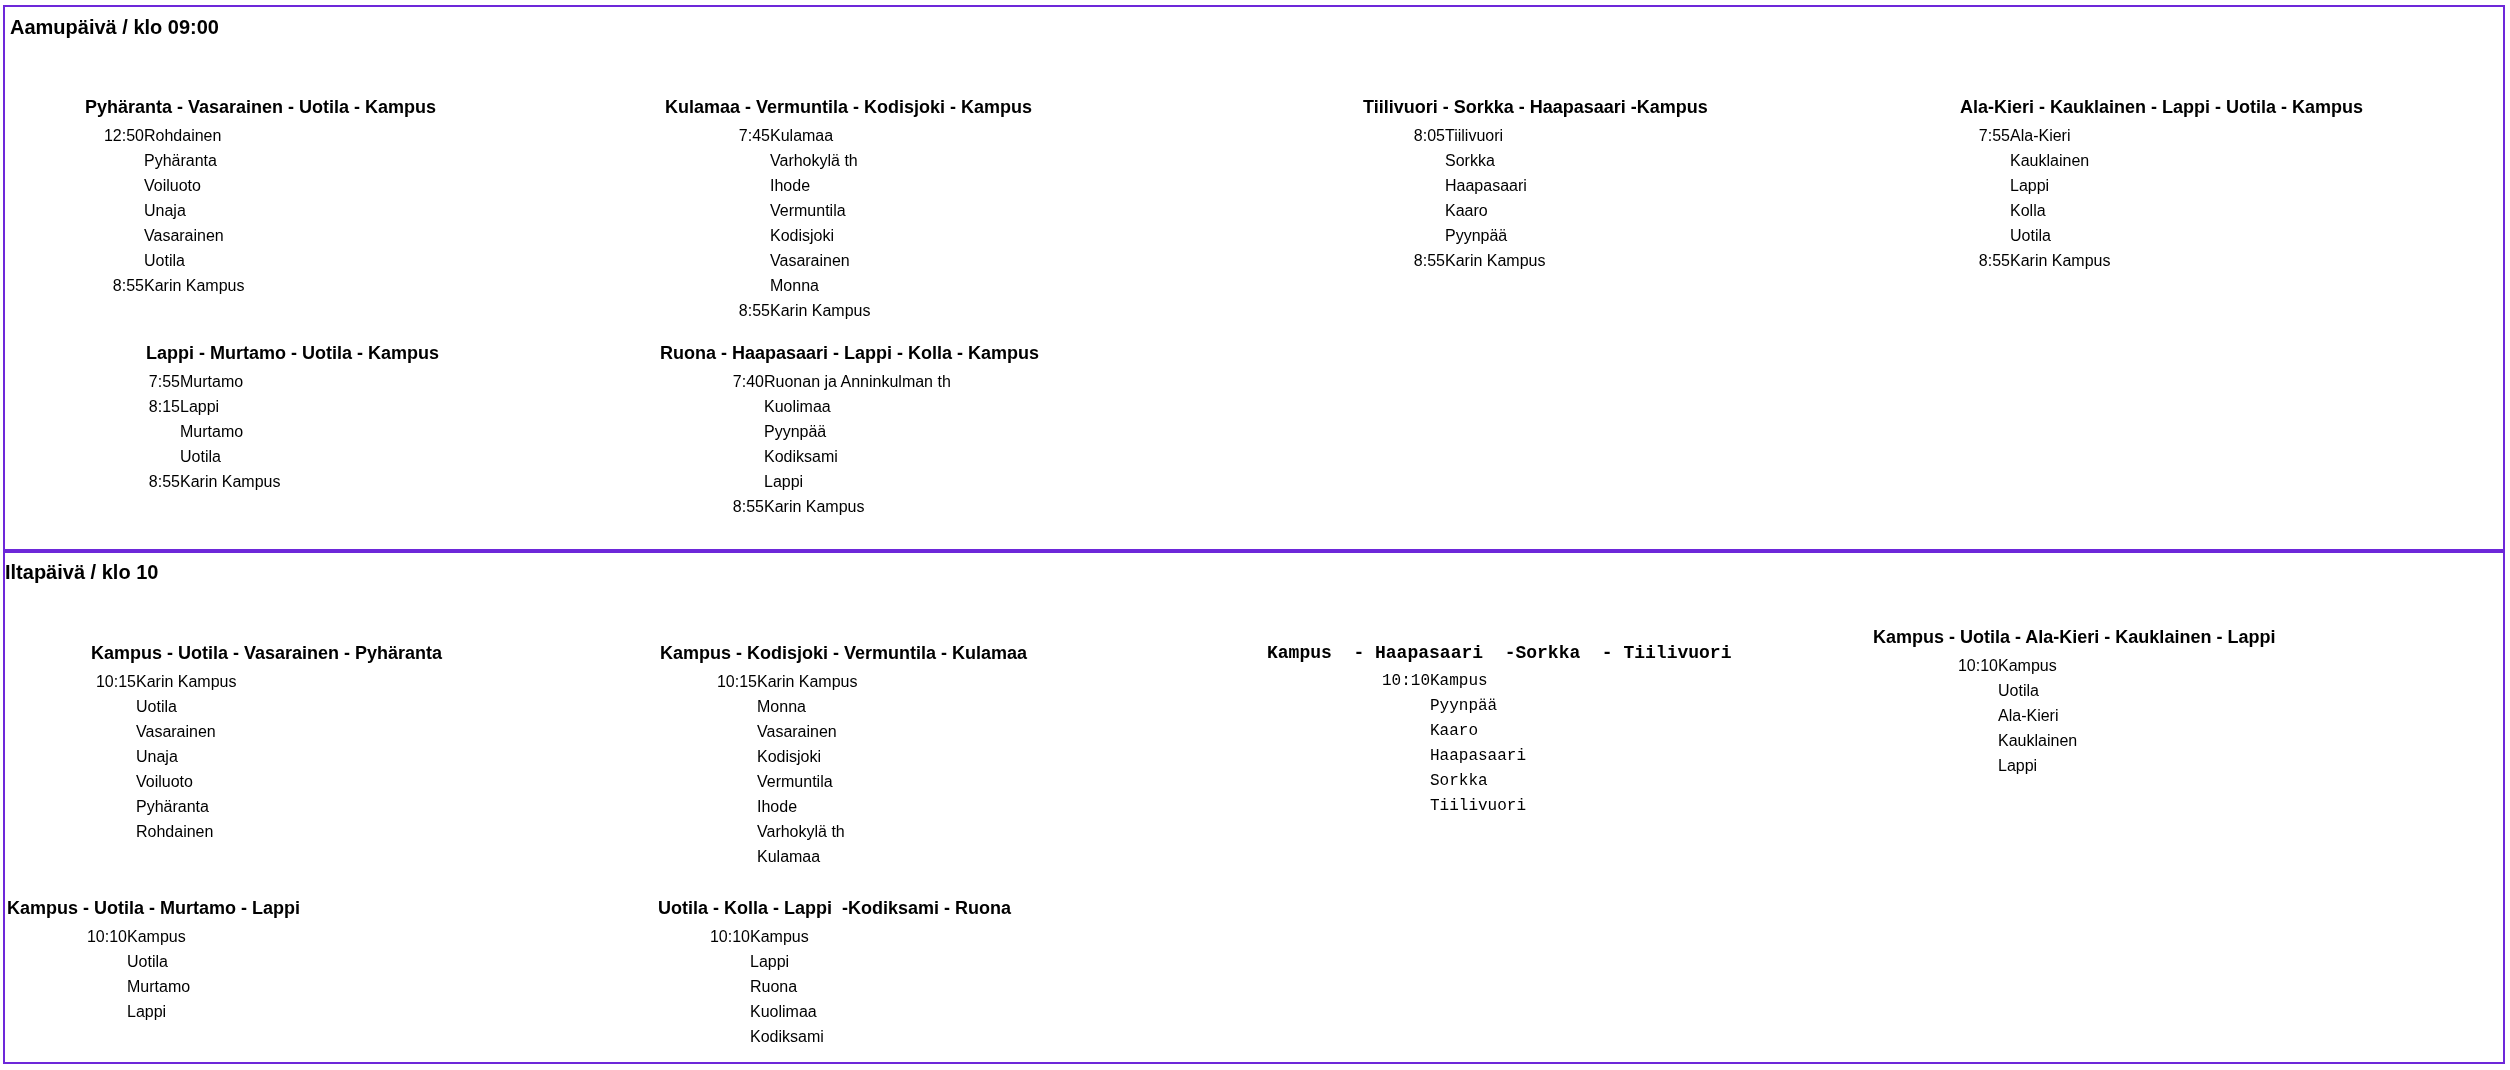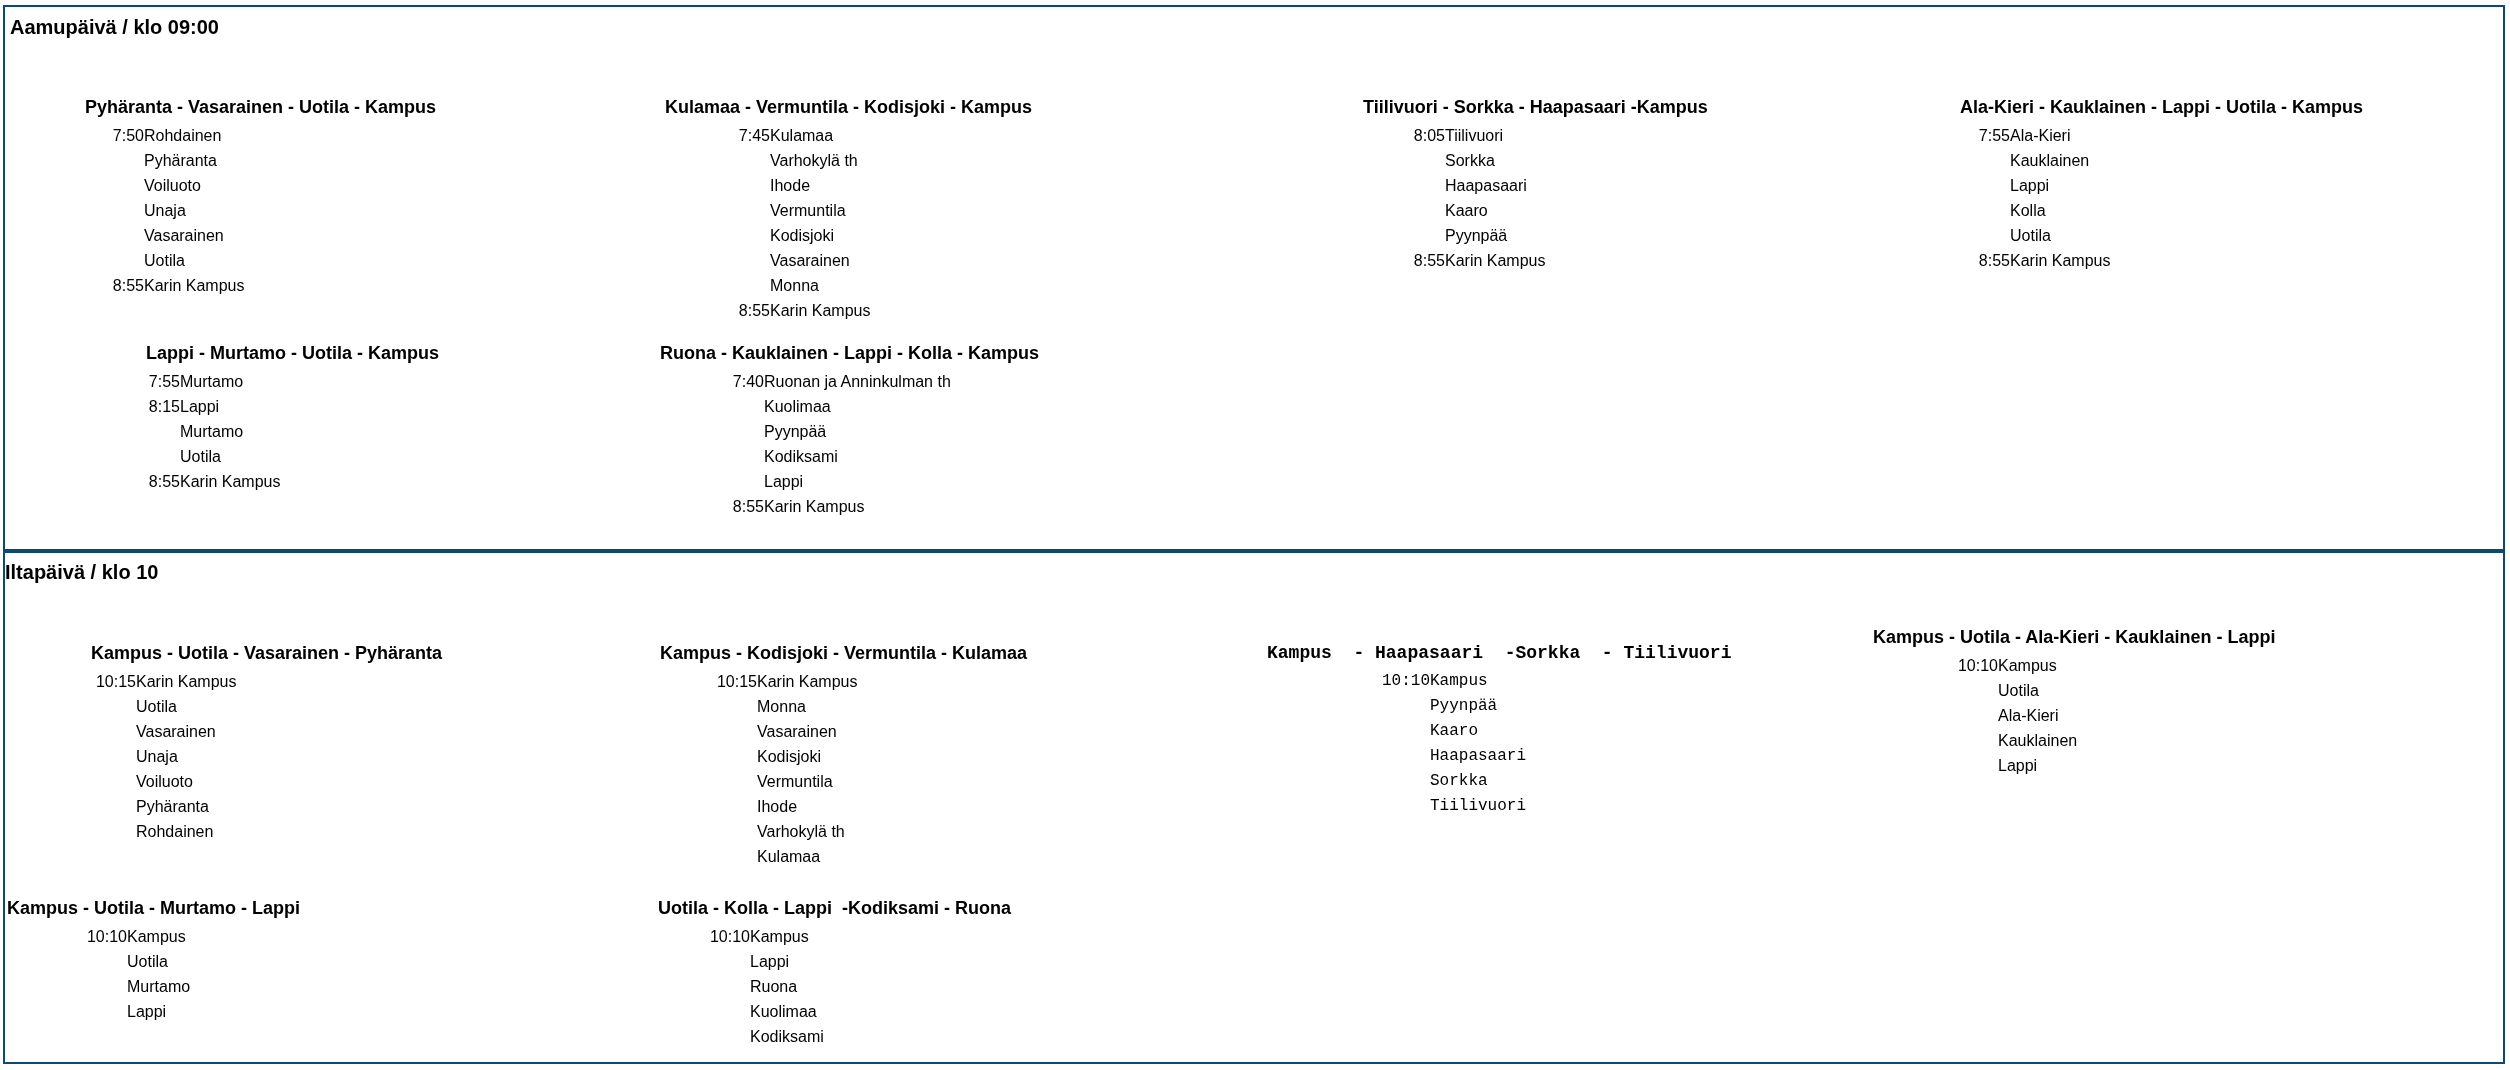--- a/index.html
+++ b/index.html
@@ -7,21 +7,21 @@
     position: relative;
     width: 2510px;
     height: 1070px;
     background: #ffffff;
     font-family: "Liberation Sans", sans-serif;
     color: #000000;
   }
   .section {
     position: absolute;
     box-sizing: border-box;
-    border: 2px solid #0c4a6e;
+    border: 2px solid #6d28d9;
     background: #ffffff;
   }
   #section-morning { left: 3px; top: 5px;   width: 2502px; height: 546px; }
   #section-afternoon { left: 3px; top: 551px; width: 2502px; height: 513px; padding-left: 44px; }
   .section-header {
     position: absolute;
     font-size: 20px;
     font-weight: bold;
     line-height: 24px;
     white-space: pre;
@@ -55,21 +55,21 @@
 <div id="canvas">
 
   <div class="section" id="section-morning">
     <div class="section-header">Aamupäivä / klo 09:00</div>
 
     <div class="route-block" style="left:80px; top:88px; --tw:59px;">
       <div class="route-title">Pyhäranta - Vasarainen - Uotila - Kampus</div>
       <table class="stops">
         <tbody>
             <tr>
-              <td class="time">7:50</td>
+              <td class="time">12:50</td>
               <td class="stop">Rohdainen</td>
             </tr>
         <tr>
               <td class="time"></td>
               <td class="stop">Pyhäranta</td>
             </tr>
         <tr>
               <td class="time"></td>
               <td class="stop">Voiluoto</td>
             </tr>
@@ -219,21 +219,21 @@
             </tr>
         <tr>
               <td class="time">8:55</td>
               <td class="stop">Karin Kampus</td>
             </tr>
       </tbody>
         </table>
     </div>
 
     <div class="route-block" style="left:655px; top:334px; --tw:104px;">
-      <div class="route-title">Ruona - Kauklainen - Lappi - Kolla - Kampus</div>
+      <div class="route-title">Ruona - Haapasaari - Lappi - Kolla - Kampus</div>
       <table class="stops">
         <tbody>
             <tr>
               <td class="time">7:40</td>
               <td class="stop">Ruonan ja Anninkulman th</td>
             </tr>
         <tr>
               <td class="time"></td>
               <td class="stop">Kuolimaa</td>
             </tr>

